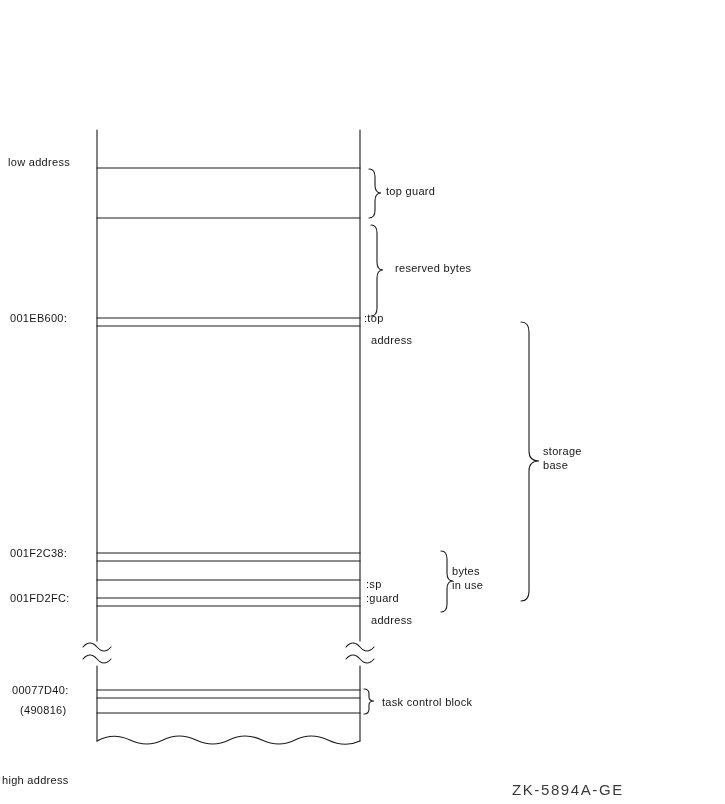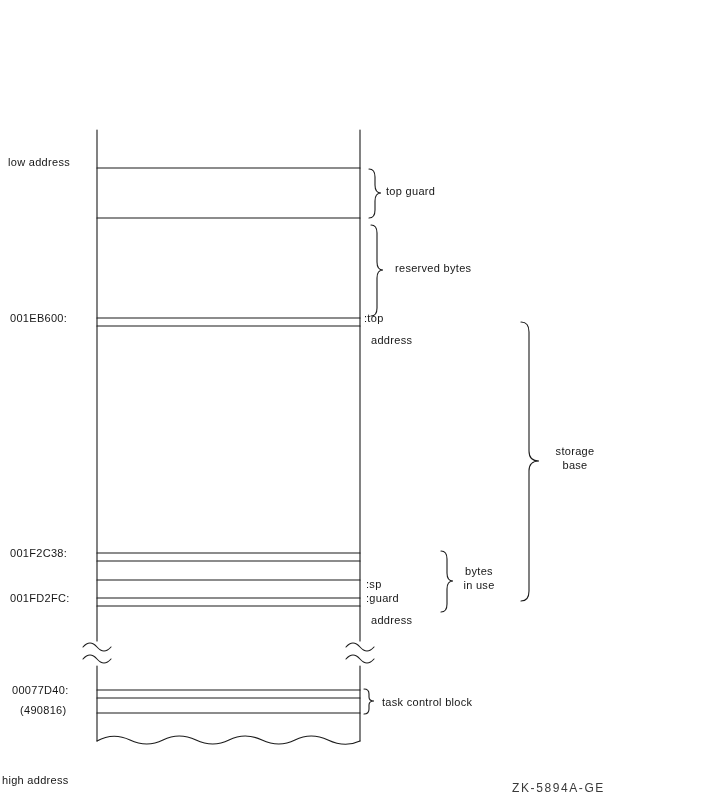--- a/index.html
+++ b/index.html
@@ -13,25 +13,25 @@
   }
   .art { position: absolute; left: 0; top: 0; }
   .lbl {
     position: absolute;
     font-size: 11px;
     color: #161616;
     letter-spacing: 0.3px;
     white-space: nowrap;
     line-height: 1.3;
   }
-  .stack2 { text-align: center; }
+  .stack2 { text-align: left; }
   .stack2 span { display: block; }
   .footer-id {
     position: absolute;
-    font-size: 12px;
+    font-size: 15px;
     color: #3a3a3a;
     letter-spacing: 1.6px;
     white-space: nowrap;
   }
 </style>
 </head>
 <body>
 
 <div class="canvas">
 

